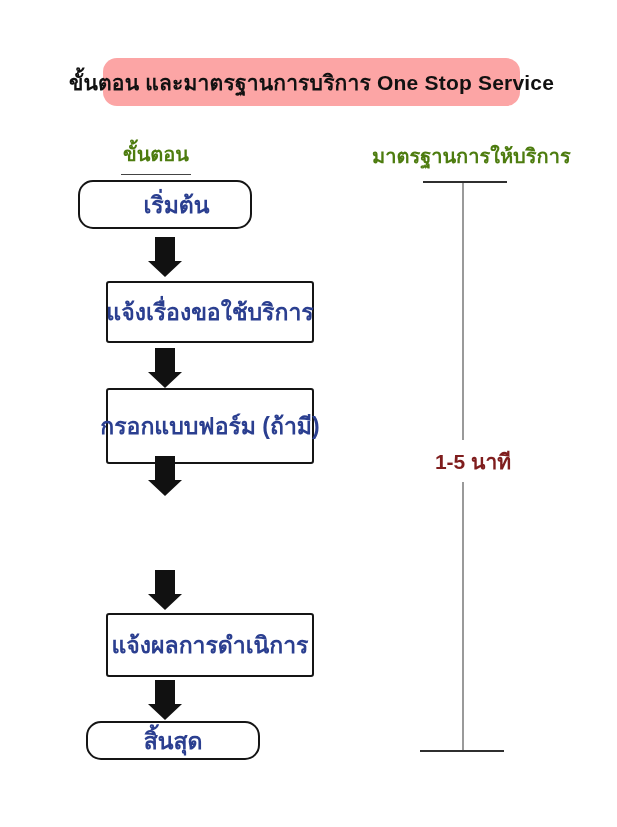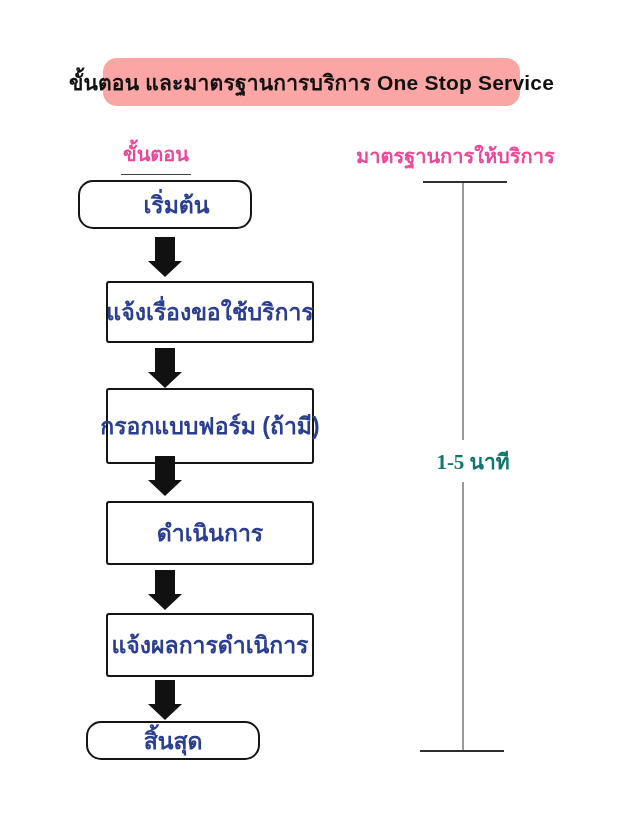--- a/index.html
+++ b/index.html
@@ -7,24 +7,24 @@
   .page{position:relative;width:617px;height:827px;background:#ffffff;overflow:hidden;}
 
   .title-banner{
     position:absolute;left:103px;top:58px;width:417px;height:48px;
     background:#fca5a5;border-radius:14px;
     display:flex;align-items:center;justify-content:center;
     font-size:21px;font-weight:700;color:#111111;letter-spacing:.2px;
     white-space:nowrap;
   }
 
-  .col-header{position:absolute;color:#ec4899;font-weight:700;font-size:20px;text-align:center;white-space:nowrap;}
+  .col-header{position:absolute;color:#4d7c0f;font-weight:700;font-size:20px;text-align:center;white-space:nowrap;}
   .col-header.left{left:108px;top:138px;width:96px;}
   .col-header.left .u{display:inline-block;padding:0 2px 4px 2px;border-bottom:1.5px solid #444444;}
-  .col-header.right{left:356px;top:140px;width:196px;}
+  .col-header.right{left:372px;top:140px;width:196px;}
 
   .flow-box{
     position:absolute;box-sizing:border-box;background:#ffffff;
     border:2.5px solid #151515;
     display:flex;align-items:center;justify-content:center;
     color:#2b3f90;font-size:23px;font-weight:600;white-space:nowrap;
   }
   .rounded{border-radius:15px;}
   .rect{border-radius:3px;margin-left:44px;}
 
@@ -42,21 +42,21 @@
   .arrow-1{top:237px;} .arrow-2{top:348px;} .arrow-3{top:456px;}
   .arrow-4{top:570px;} .arrow-5{top:680px;}
 
   .span-line{position:absolute;left:462px;top:182px;width:2px;height:569px;background:#9a9a9a;}
   .span-tick{position:absolute;height:2px;background:#2f2f2f;}
   .tick-top{left:423px;top:181px;width:84px;}
   .tick-bottom{left:420px;top:750px;width:84px;}
   .duration-label{
     position:absolute;left:425px;top:440px;width:96px;height:42px;
     background:#ffffff;display:flex;align-items:center;justify-content:center;
-    color:#0f766e;font-size:21px;font-weight:700;white-space:nowrap;font-family:Liberation Serif, serif;
+    color:#7f1d1d;font-size:21px;font-weight:700;white-space:nowrap;
   }
 </style>
 </head>
 <body>
 
 <div class="page">
 
   <div class="title-banner">ขั้นตอน และมาตรฐานการบริการ One Stop Service</div>
 
   <div class="col-header left">
@@ -78,21 +78,20 @@
     <div class="head"></div>
   </div>
 
   <div class="flow-box rect box-3">กรอกแบบฟอร์ม (ถ้ามี)</div>
 
   <div class="arrow arrow-3">
     <div class="stem"></div>
     <div class="head"></div>
   </div>
 
-  <div class="flow-box rect box-4">ดำเนินการ</div>
 
   <div class="arrow arrow-4">
     <div class="stem"></div>
     <div class="head"></div>
   </div>
 
   <div class="flow-box rect box-5">แจ้งผลการดำเนิการ</div>
 
   <div class="arrow arrow-5">
     <div class="stem"></div>

